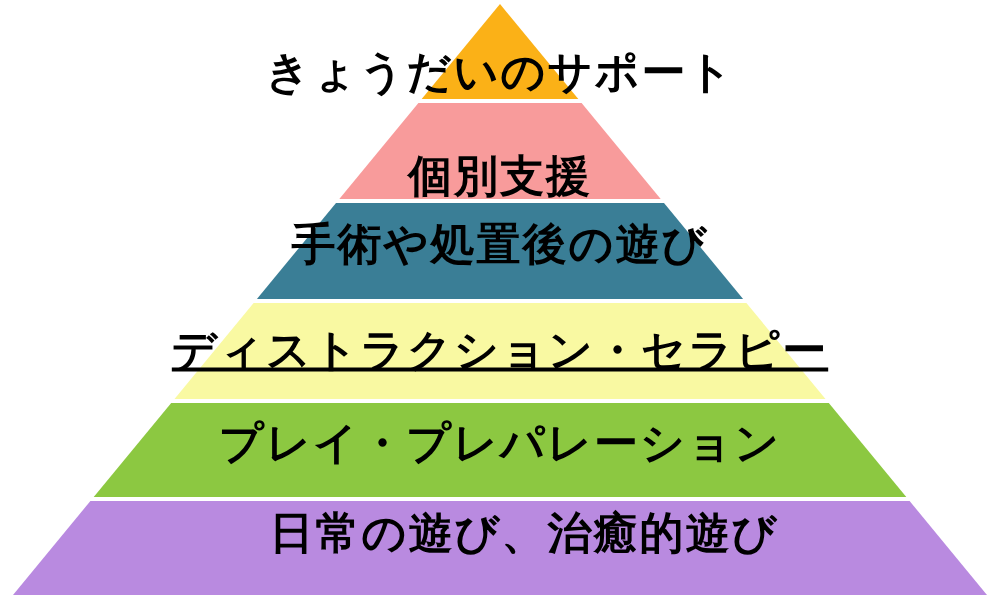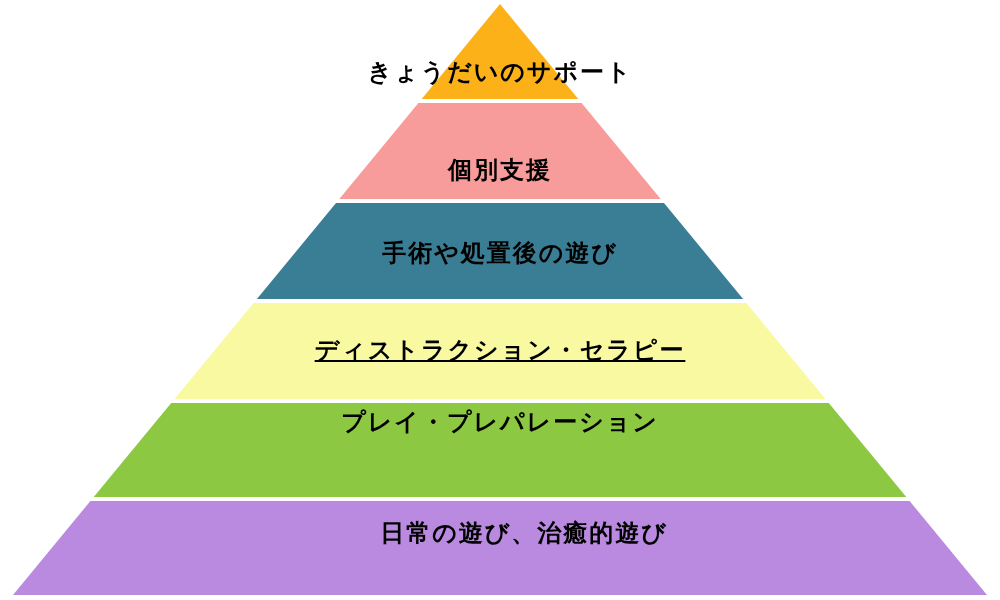--- a/index.html
+++ b/index.html
@@ -22,32 +22,32 @@
     top: 0;
     width: 1000px;
     height: 600px;
   }
   .level-label {
     position: absolute;
     left: 0;
     width: 1000px;
     text-align: center;
     transform: translateY(-50%);
-    font-size: 24px;
+    font-size: 44px;
     font-weight: bold;
     letter-spacing: 2px;
     color: #000000;
     white-space: nowrap;
     pointer-events: none;
   }
   .label-1 { top: 72px; }
-  .label-2 { top: 170px; text-align: center; }
-  .label-3 { top: 253px; }
+  .label-2 { top: 176px; text-align: center; }
+  .label-3 { top: 244px; }
   .label-4 { top: 350px; text-decoration: underline; }
-  .label-5 { top: 422px; font-family: Liberation Mono, monospace; }
+  .label-5 { top: 443px; font-family: Liberation Mono, monospace; }
   .label-6 { top: 533px; margin-left: 24px; }
 </style>
 </head>
 <body>
 
 <div class="stage">
 
   <svg class="pyramid-svg" viewBox="0 0 1000 600" xmlns="http://www.w3.org/2000/svg">
     <polygon points="500,4 578.3,99 421.7,99" fill="#FBB117"></polygon>
     <polygon points="418.4,103 581.6,103 660.7,199 339.3,199" fill="#F89B9B"></polygon>

